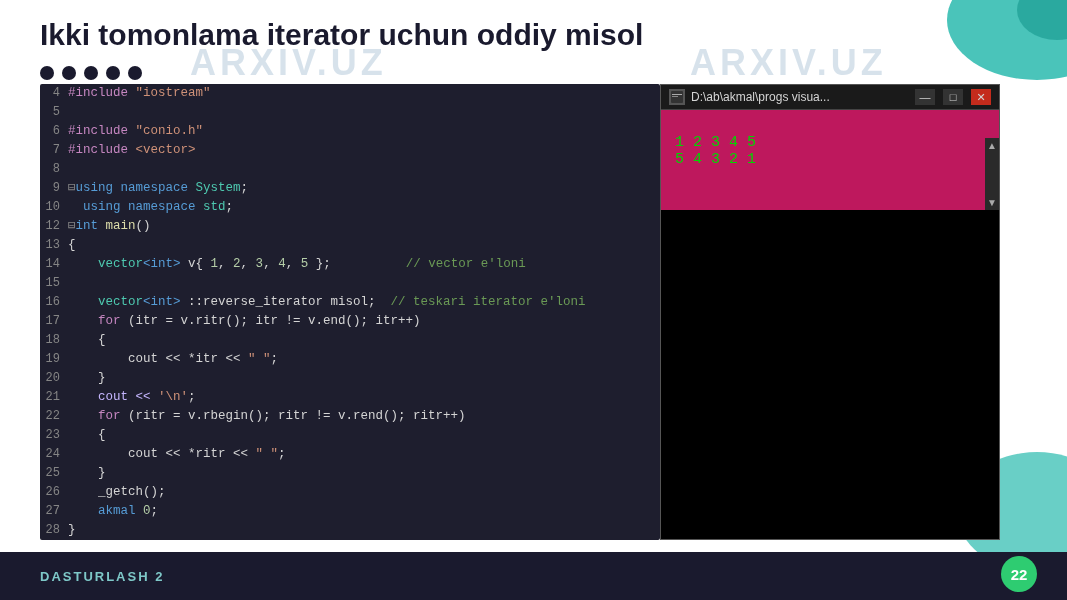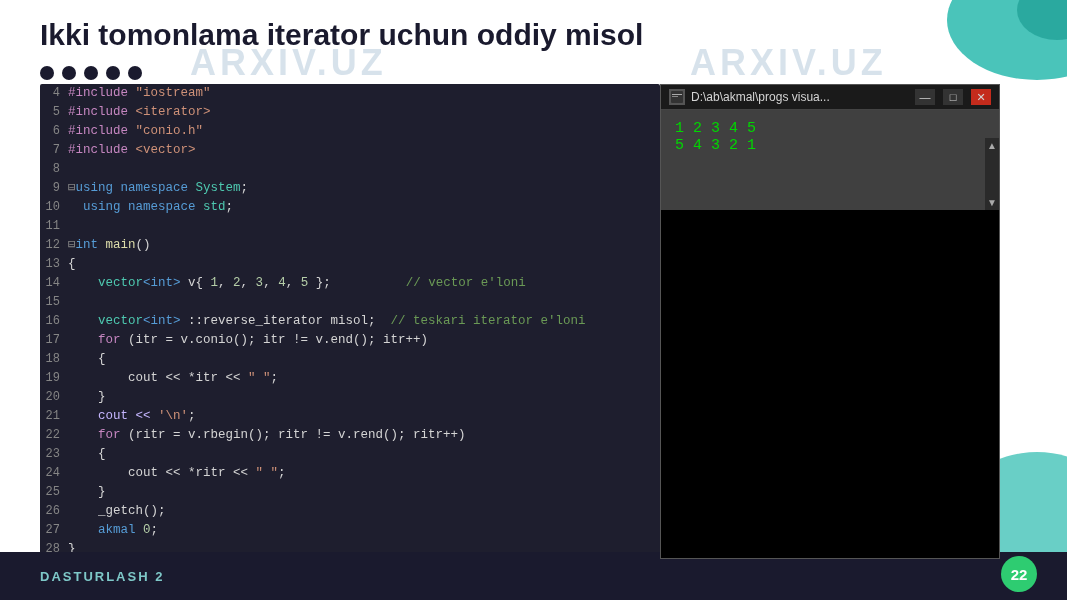--- a/index.html
+++ b/index.html
@@ -136,22 +136,22 @@
       display: flex;
       align-items: center;
       justify-content: center;
       margin-left: 2px;
     }
     .console-btn.close { background: #c42b1c; }
     .console-btn.maximize { background: #333; }
     .console-btn.minimize { background: #333; }
 
     .console-body {
-      background: #404040;
-      padding: 10px 14px;
+      background: #be185d;
+      padding: 24px 14px;
       min-height: 100px;
       font-family: 'Consolas', 'Courier New', monospace;
       font-size: 15px;
     }
 
     .console-output-line {
       display: flex;
       gap: 10px;
     }
 
@@ -272,21 +272,20 @@
 <div class="main-content">
 
   <div class="code-editor">
 
   <div class="code-line">
         <span class="line-num">4</span>
         <span class="line-content"><span style="color: rgb(197, 134, 192);">#include</span><span style="color: rgb(212, 212, 212);"> </span><span style="color: rgb(206, 145, 120);">"iostream"</span></span>
       </div>
       <div class="code-line">
         <span class="line-num">5</span>
-        <span class="line-content"><span style="color: rgb(197, 134, 192);">#include</span><span style="color: rgb(212, 212, 212);"> </span><span style="color: rgb(206, 145, 120);">&lt;iterator&gt;</span></span>
       </div>
       <div class="code-line">
         <span class="line-num">6</span>
         <span class="line-content"><span style="color: rgb(197, 134, 192);">#include</span><span style="color: rgb(212, 212, 212);"> </span><span style="color: rgb(206, 145, 120);">"conio.h"</span></span>
       </div>
       <div class="code-line">
         <span class="line-num">7</span>
         <span class="line-content"><span style="color: rgb(197, 134, 192);">#include</span><span style="color: rgb(212, 212, 212);"> </span><span style="color: rgb(206, 145, 120);">&lt;vector&gt;</span></span>
       </div>
       <div class="code-line">
@@ -295,45 +294,41 @@
       </div>
       <div class="code-line">
         <span class="line-num">9</span>
         <span class="line-content"><span style="color: rgb(133, 133, 133);">⊟</span><span style="color: rgb(86, 156, 214);">using </span><span style="color: rgb(86, 156, 214);">namespace </span><span style="color: rgb(78, 201, 176);">System</span><span style="color: rgb(212, 212, 212);">;</span></span>
       </div>
       <div class="code-line">
         <span class="line-num">10</span>
         <span class="line-content"><span style="color: rgb(86, 156, 214);">  using </span><span style="color: rgb(86, 156, 214);">namespace </span><span style="color: rgb(78, 201, 176);">std</span><span style="color: rgb(212, 212, 212);">;</span></span>
       </div>
       <div class="code-line">
-        <span class="line-num">11</span>
-        <span class="line-content"> </span>
-      </div>
-      <div class="code-line">
         <span class="line-num">12</span>
         <span class="line-content"><span style="color: rgb(133, 133, 133);">⊟</span><span style="color: rgb(86, 156, 214);">int </span><span style="color: rgb(220, 220, 170);">main</span><span style="color: rgb(212, 212, 212);">()</span></span>
       </div>
       <div class="code-line">
         <span class="line-num">13</span>
         <span class="line-content"><span style="color: rgb(212, 212, 212);">{</span></span>
       </div>
       <div class="code-line">
         <span class="line-num">14</span>
         <span class="line-content"><span style="color: rgb(78, 201, 176);">    vector</span><span style="color: rgb(86, 156, 214);">&lt;int&gt;</span><span style="color: rgb(212, 212, 212);"> v{ </span><span style="color: rgb(181, 206, 168);">1</span><span style="color: rgb(212, 212, 212);">, </span><span style="color: rgb(181, 206, 168);">2</span><span style="color: rgb(212, 212, 212);">, </span><span style="color: rgb(181, 206, 168);">3</span><span style="color: rgb(212, 212, 212);">, </span><span style="color: rgb(181, 206, 168);">4</span><span style="color: rgb(212, 212, 212);">, </span><span style="color: rgb(181, 206, 168);">5</span><span style="color: rgb(212, 212, 212);"> };</span><span style="color: rgb(106, 153, 85);">          // vector e'loni</span></span>
       </div>
       <div class="code-line">
         <span class="line-num">15</span>
       </div>
       <div class="code-line">
         <span class="line-num">16</span>
         <span class="line-content"><span style="color: rgb(78, 201, 176);">    vector</span><span style="color: rgb(86, 156, 214);">&lt;int&gt;</span><span style="color: rgb(212, 212, 212);"> ::reverse_iterator misol;</span><span style="color: rgb(106, 153, 85); text-align: right;">  // teskari iterator e'loni</span></span>
       </div>
       <div class="code-line">
         <span class="line-num">17</span>
-        <span class="line-content"><span style="color: rgb(212, 212, 212);">    </span><span style="color: rgb(197, 134, 192);">for</span><span style="color: rgb(212, 212, 212);"> (itr = v.conio(); itr != v.end(); itr++)</span></span>
+        <span class="line-content"><span style="color: rgb(212, 212, 212);">    </span><span style="color: rgb(197, 134, 192);">for</span><span style="color: rgb(212, 212, 212);"> (itr = v.ritr(); itr != v.end(); itr++)</span></span>
       </div>
       <div class="code-line">
         <span class="line-num">18</span>
         <span class="line-content"><span style="color: rgb(212, 212, 212);">    {</span></span>
       </div>
       <div class="code-line">
         <span class="line-num">19</span>
         <span class="line-content"><span style="color: rgb(212, 212, 212);">        cout &lt;&lt; *itr &lt;&lt; </span><span style="color: rgb(206, 145, 120);">" "</span><span style="color: rgb(212, 212, 212);">;</span></span>
       </div>
       <div class="code-line">

